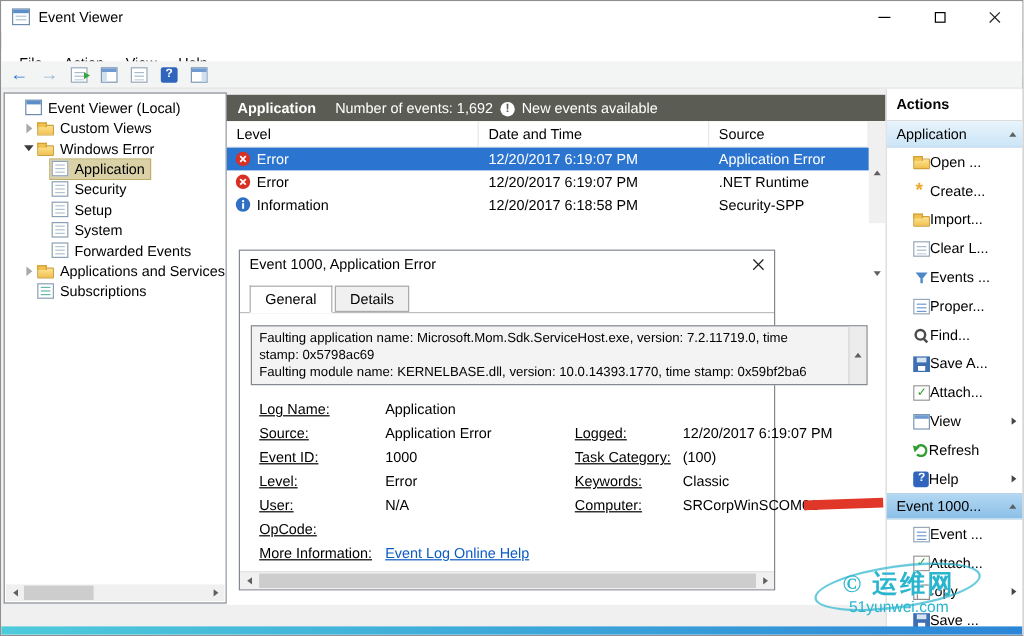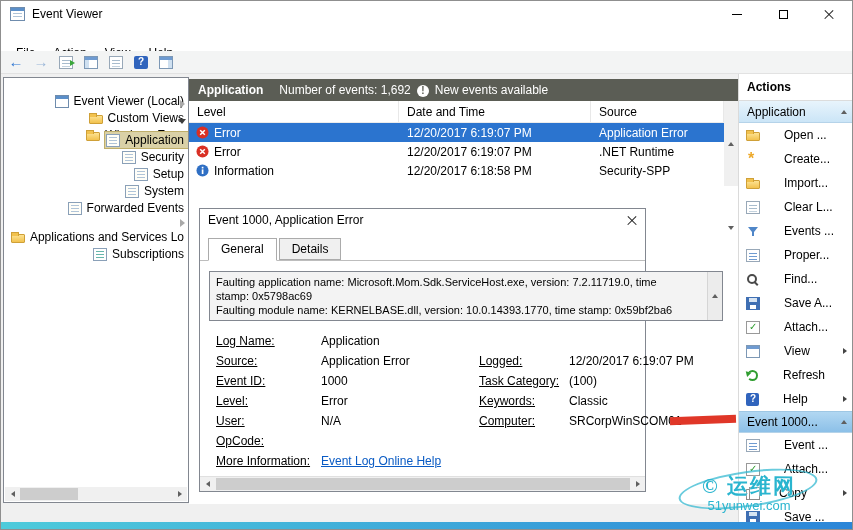--- a/index.html
+++ b/index.html
@@ -38,21 +38,21 @@
   .tb-win { background:#fff; border:1px solid #7d98b5; }
   .tb-win::before { content:""; position:absolute; left:0; right:0; top:0; height:3px; background:#6f9bd1; }
   .tb-tree::after { content:""; position:absolute; left:0; top:3px; bottom:0; width:4px; background:#cfe0f0; }
   .tb-pane::after { content:""; position:absolute; right:0; top:3px; bottom:0; width:4px; background:#cfe0f0; }
   .tb-help { background:#3064bd; border-radius:2px; }
   .tb-help::before { content:"?"; color:#fff; font-weight:bold; font-size:10px; position:absolute; left:4px; top:0; }
   
   .content { position:absolute; left:0; top:73px; width:853px; height:457px; background:#f0f0f0; }
   
   .tree { position:absolute; left:2px; top:3px; width:186px; height:426px; border:1px solid #828790; background:#fff; padding-top:3px; overflow:hidden; }
-  .trow { height:17px; display:flex; align-items:flex-end; white-space:nowrap;flex-direction:column; }
+  .trow { height:17px; display:flex; align-items:center; white-space:nowrap; }
   .indent0 { padding-left:4px; } .indent1 { padding-left:14px; } .indent2 { padding-left:38px; }
   .texp { width:12px; height:12px; display:flex; align-items:center; justify-content:center; flex:none; }
   .exp-c { width:0; height:0; border-top:4px solid transparent; border-bottom:4px solid transparent; border-left:5px solid #a9a9a9; }
   .exp-e { width:0; height:0; border-left:4px solid transparent; border-right:4px solid transparent; border-top:5px solid #3c3c3c; }
   .tbody { display:flex; align-items:center; padding:1px 4px 1px 1px; height:16px; }
   .tsel { background:#dad1a7; outline:1px solid #bfae6a; }
   .ticon { width:14px; height:13px; position:relative; flex:none; margin-right:5px; }
   .ti-root { background:#fff; border:1px solid #6f8cad; }
   .ti-root::before { content:""; position:absolute; left:0; right:0; top:0; height:3px; background:#5b8fc9; }
   .ti-folder { margin-top:3px; height:9px; background:linear-gradient(#fde292,#f2c24e); border:1px solid #cfa037; border-radius:1px; }
@@ -104,21 +104,21 @@
   .redact { display:inline-block; width:66px; height:8px; background:#e03728; margin-left:-12px; transform:rotate(-2deg); vertical-align:1px; }
   .dp-hsb { position:absolute; left:0; right:0; bottom:0; height:15px; background:#f0f0f0; border-top:1px solid #e0e0e0; display:flex; align-items:center; }
   .dp-thumb { width:468px; margin-left:1px; }
   
   .actions { position:absolute; left:737px; top:0; width:116px; height:457px; background:#fff; border-left:1px solid #dadada; }
   .act-title { height:27px; display:flex; align-items:center; padding-left:8px; font-weight:bold; border-bottom:1px solid #dcdcdc; }
   .act-sec { height:22px; display:flex; align-items:center; padding:0 7px 0 8px; border-bottom:1px solid #b5d3e9; }
   .act-sec1 { background:linear-gradient(#e8f4fc,#cbe5f7); }
   .act-sec2 { background:linear-gradient(#b1d7f2,#8cc0e8); border-top:1px solid #9ec7e4; }
   .sec-collapse { margin-left:auto; }
-  .act-item { height:24px; display:flex; align-items:center; padding-left:7px; gap:24px; white-space:nowrap; }
+  .act-item { height:24px; display:flex; align-items:center; padding-left:22px; gap:0; white-space:nowrap; }
   .act-sub { margin-left:auto; margin-right:7px; width:0; height:0; border-top:3.5px solid transparent; border-bottom:3.5px solid transparent; border-left:4px solid #444; }
   .ai { width:14px; height:13px; position:relative; flex:none; }
   .ai-folder { margin-top:3px; height:9px; background:linear-gradient(#fde292,#f2c24e); border:1px solid #cfa037; border-radius:1px; }
   .ai-folder::before { content:""; position:absolute; top:-3px; left:-1px; width:6px; height:3px; background:#f2c24e; border:1px solid #cfa037; border-bottom:none; }
   .ai-star::before { content:"*"; position:absolute; left:2px; top:-3px; font-size:16px; font-weight:bold; color:#eda92a; }
   .ai-page { background:#fff; border:1px solid #98a8b8; }
   .ai-page::before { content:""; position:absolute; left:2px; top:3px; width:8px; height:1px; background:#a8bccd; box-shadow:0 3px 0 #a8bccd, 0 6px 0 #c3d2de; }
   .ai-props { background:#fff; border:1px solid #98a8b8; }
   .ai-props::before { content:""; position:absolute; left:2px; top:3px; width:8px; height:1px; background:#6f9bd1; box-shadow:0 3px 0 #6f9bd1, 0 6px 0 #6f9bd1; }
   .ai-filter::before { content:""; position:absolute; top:2px; left:2px; width:2px; height:0; border-left:4px solid transparent; border-right:4px solid transparent; border-top:5px solid #4f86c8; }

